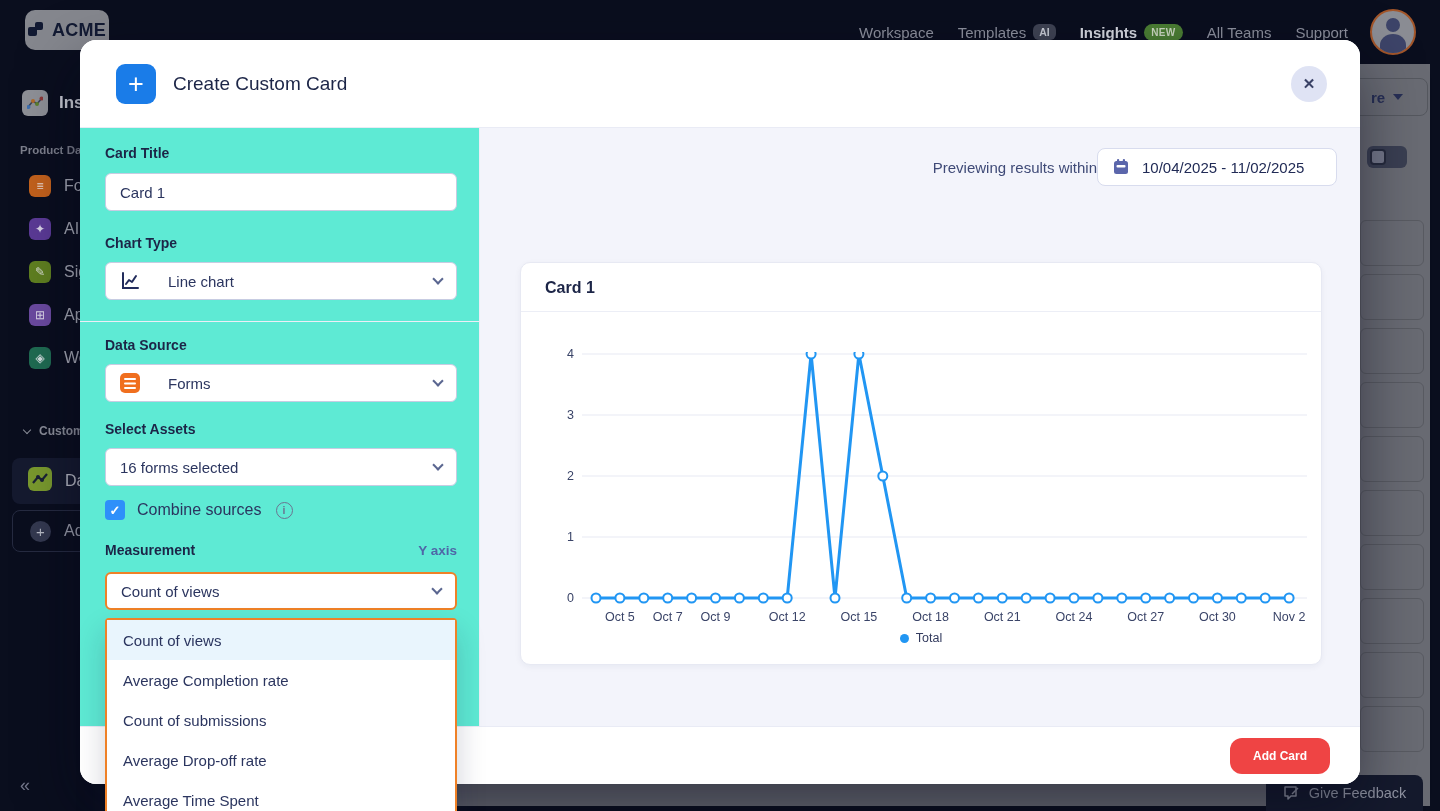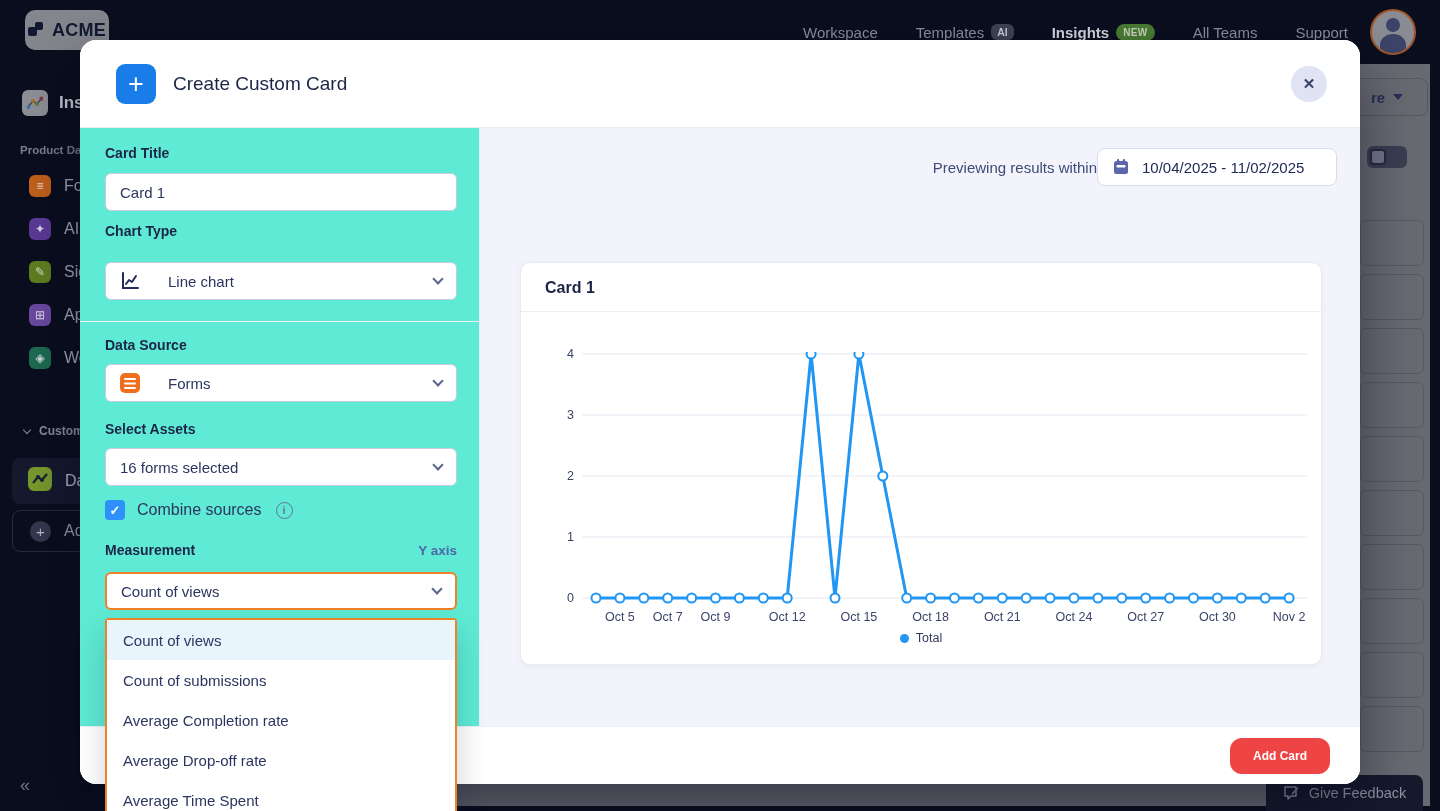--- a/index.html
+++ b/index.html
@@ -4,21 +4,21 @@
 <style>
   html,body{margin:0;padding:0;background:#0a0e1e;}
   *{box-sizing:border-box;}
   .stage{position:relative;width:1440px;height:811px;overflow:hidden;
          background:#0a0e1e;font-family:"Liberation Sans",sans-serif;}
 
   
   .logo-badge{position:absolute;left:25px;top:10px;width:84px;height:40px;background:#85878e;
     border-radius:10px;display:flex;align-items:center;justify-content:center;gap:5px;
     color:#121a33;font-weight:800;font-size:18px;letter-spacing:.3px;}
-  .nav-right{position:absolute;right:92px;top:0;height:64px;display:flex;align-items:center;gap:38px;}
+  .nav-right{position:absolute;right:92px;top:0;height:64px;display:flex;align-items:center;gap:24px;}
   .nav-link{font-size:15px;color:#8d909d;display:flex;gap:7px;align-items:center;cursor:pointer;white-space:nowrap;}
   .nav-link.active .nav-lbl{color:#d6d8e0;font-weight:700;}
   .badge-ai{background:#3f4353;color:#c9ccd5;font-size:10.5px;font-weight:700;padding:2px 6px;border-radius:6px;}
   .badge-new{background:#4b7e33;color:#ccd8c1;font-size:10px;font-weight:700;padding:3px 7px;border-radius:9px;letter-spacing:.4px;}
   .avatar{position:absolute;right:24px;top:9px;width:46px;height:46px;border-radius:50%;
     background:#8b8d94;border:2px solid #a3562a;overflow:hidden;}
   .av-head{position:absolute;left:50%;top:7px;margin-left:-7px;width:14px;height:14px;border-radius:50%;background:#3d4469;}
   .av-body{position:absolute;left:50%;top:23px;margin-left:-13px;width:26px;height:22px;border-radius:50% 50% 0 0;background:#3d4469;}
 
   .sidebar{position:absolute;left:0;top:64px;width:250px;bottom:0;overflow:hidden;}
@@ -249,21 +249,21 @@
       <div class="m-title">Create Custom Card</div>
       <div class="close-btn">✕</div>
     </div>
 
     <div class="m-left">
       <div class="fld-label" style="top:17px">Card Title</div>
       <div class="ctl" style="top:45px;cursor:text">
         <span>Card 1</span>
       </div>
 
-      <div class="fld-label" style="top:95px">Chart Type</div>
+      <div class="fld-label" style="top:107px">Chart Type</div>
       <div class="ctl" style="top:134px">
         <span class="val">
           <svg width="20" height="20" viewBox="0 0 20 20">
             <path d="M3 2v15h15" fill="none" stroke="#222c5c" stroke-width="2" stroke-linecap="round"></path>
             <polyline points="6,13 9,9 12,11 16,5" fill="none" stroke="#222c5c" stroke-width="2" stroke-linecap="round" stroke-linejoin="round"></polyline>
           </svg>
           <span>Line chart</span>
         </span>
         <span class="chev"></span>
       </div>
@@ -295,22 +295,22 @@
         <span class="fl">Measurement</span>
         <span class="y-axis-hint">Y axis</span>
       </div>
       <div class="ctl orange" style="top:444px">
         <span>Count of views</span>
         <span class="chev"></span>
       </div>
 
       <div class="dropdown" id="meas-dropdown">
           <div class="dd-item selected">Count of views</div>
+          <div class="dd-item">Average Completion rate</div>
           <div class="dd-item">Count of submissions</div>
-          <div class="dd-item">Average Completion rate</div>
           <div class="dd-item">Average Drop-off rate</div>
           <div class="dd-item">Average Time Spent</div>
         </div>
     </div>
 
     <div class="m-right">
       <div class="preview-row">
         <span class="preview-label">Previewing results within</span>
         <div class="date-btn">
           <svg width="18" height="18" viewBox="0 0 18 18">

